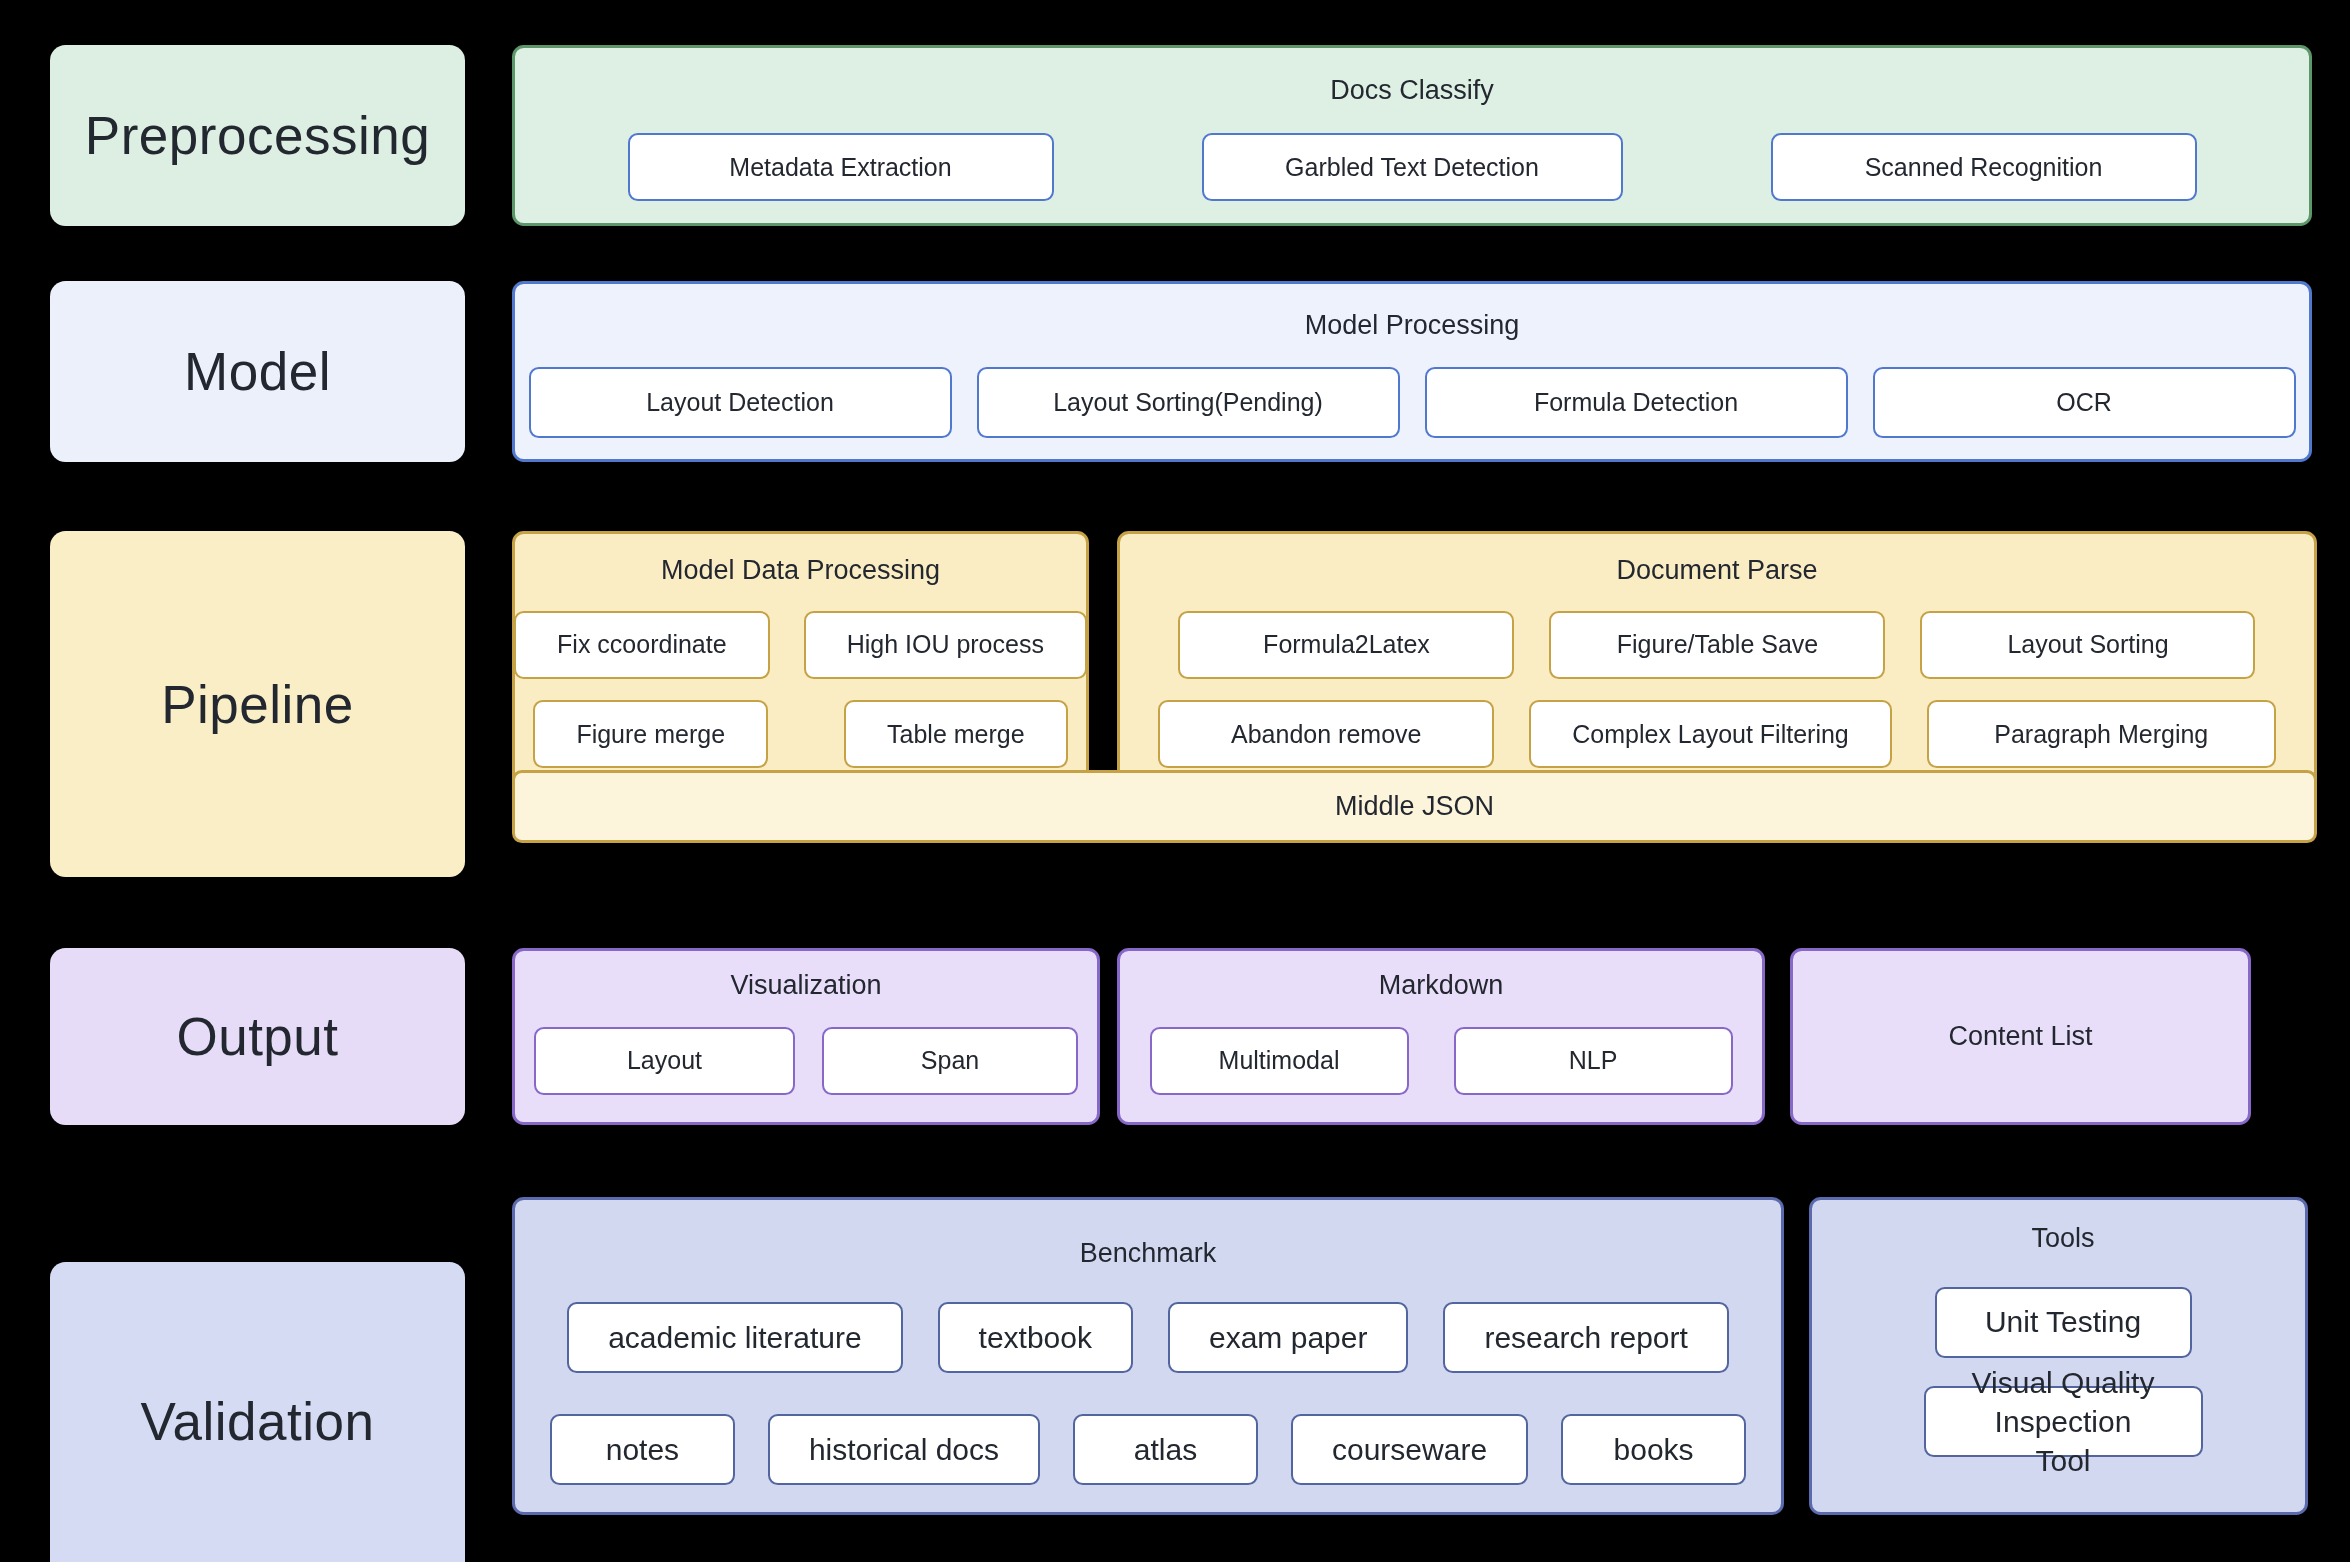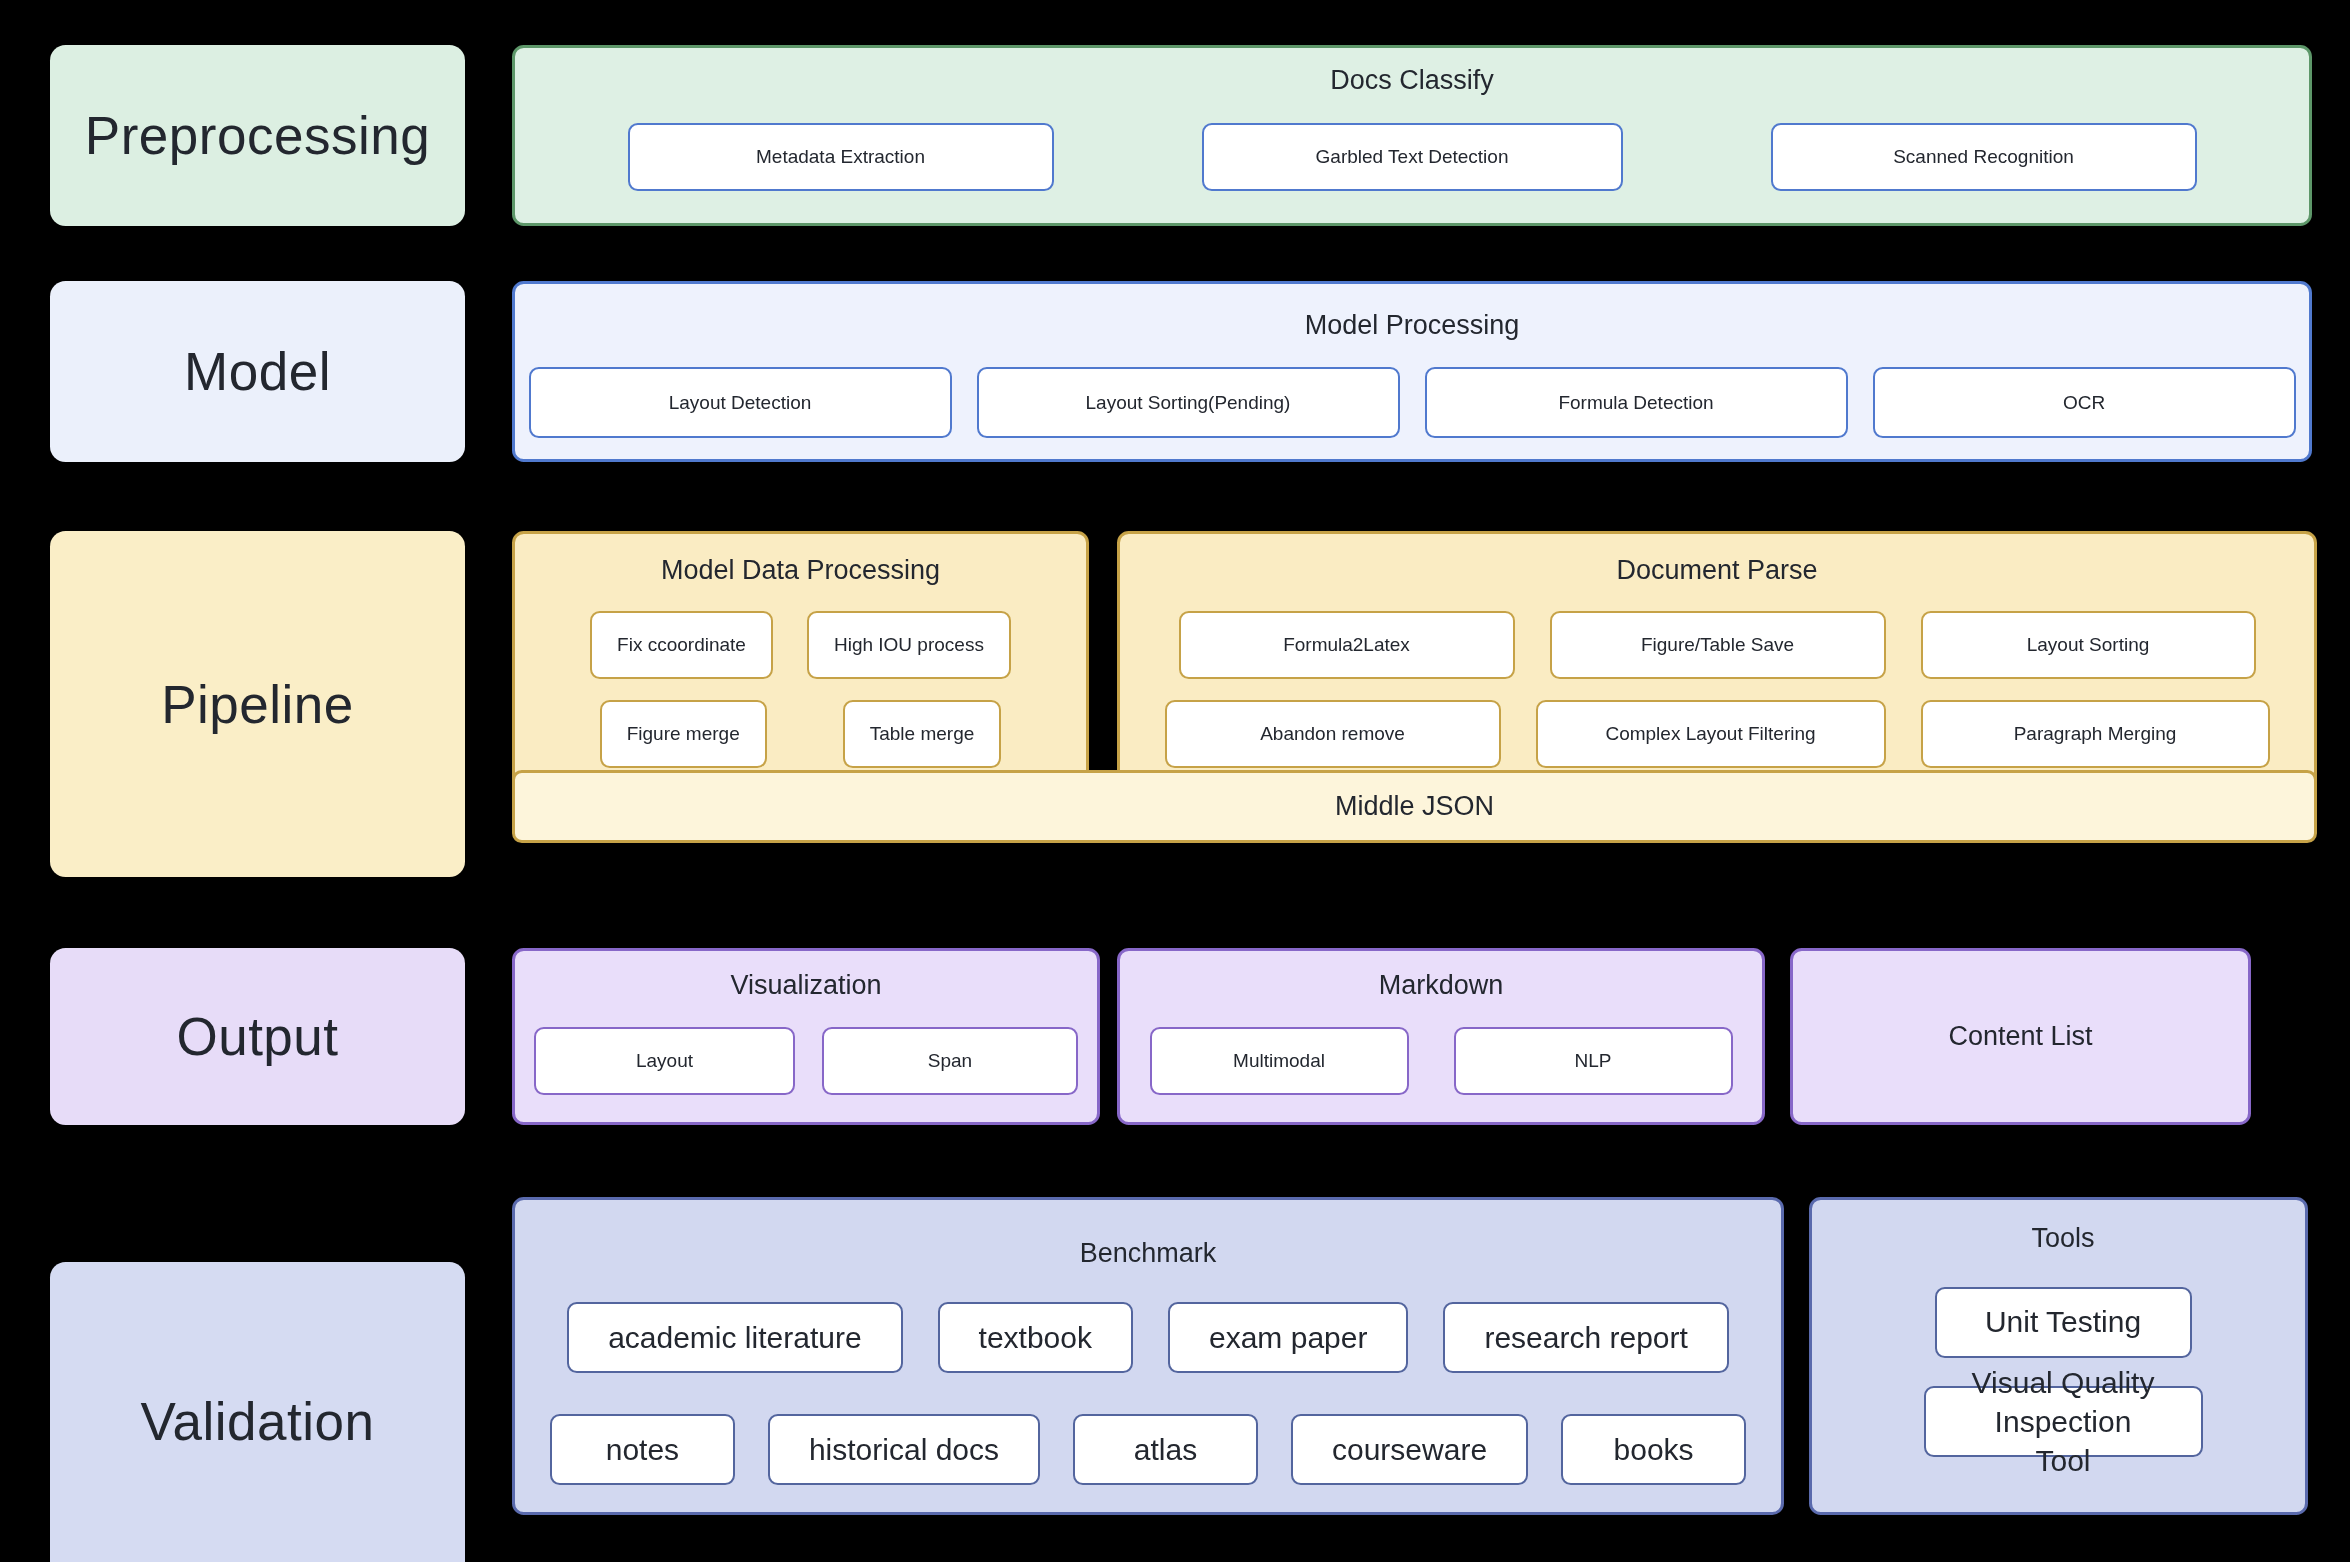--- a/index.html
+++ b/index.html
@@ -25,21 +25,21 @@
   .panel{
     position:absolute;box-sizing:border-box;border:3.9px solid;border-radius:11.7px;
     display:flex;flex-direction:column;align-items:center;
   }
   .panel-title{font-size:27px;line-height:1.2;}
   .rows{display:flex;flex-direction:column;align-items:center;}
   .btn-row{display:flex;justify-content:center;align-items:center;}
   .node{
     background:#ffffff;border:2.9px solid;border-radius:9.8px;box-sizing:border-box;
     display:flex;align-items:center;justify-content:center;
-    font-size:19px;height:68px;padding:0 25px;white-space:nowrap;
+    font-size:25px;height:68px;padding:0 41px;white-space:nowrap;
   }
   
   .green-label{background:var(--green-label-fill);}
   .panel.green{background:var(--green-panel-fill);border-color:var(--green-border);}
   .panel.green .node{border-color:var(--blue-border);}
   .blue-label{background:var(--blue-label-fill);}
   .panel.blue{background:var(--blue-panel-fill);border-color:var(--blue-border);}
   .panel.blue .node{border-color:var(--blue-border);}
   .yellow-label{background:var(--yellow-label-fill);}
   .panel.yellow{background:var(--yellow-panel-fill);border-color:var(--yellow-border);}
@@ -57,21 +57,21 @@
   .panel.peri .node{border-color:var(--peri-node-border);font-size:30px;padding:0 39px;min-width:185px;height:71px;}
   .node.multiline{white-space:normal;text-align:center;line-height:1.3;height:111px;width:279px;padding:0 19.5px;}
 </style>
 </head>
 <body>
 
 <div class="canvas">
 
   <div class="row-label green-label" style="top:45px;height:181px;">Preprocessing</div>
   <section class="panel green" style="left:512px;top:45px;width:1800px;height:181px;">
-    <div class="panel-title" style="margin-top:16px;">Docs Classify</div>
+    <div class="panel-title" style="margin-top:26px;">Docs Classify</div>
     <div class="rows" style="margin-top:27px;">
       <div class="btn-row" style="gap:148px;">
         <div class="node" style="min-width:426px;">Metadata Extraction</div>
         <div class="node" style="min-width:421px;">Garbled Text Detection</div>
         <div class="node" style="min-width:426px;">Scanned Recognition</div>
       </div>
     </div>
   </section>
 
   <div class="row-label blue-label" style="top:281px;height:181px;">Model</div>

